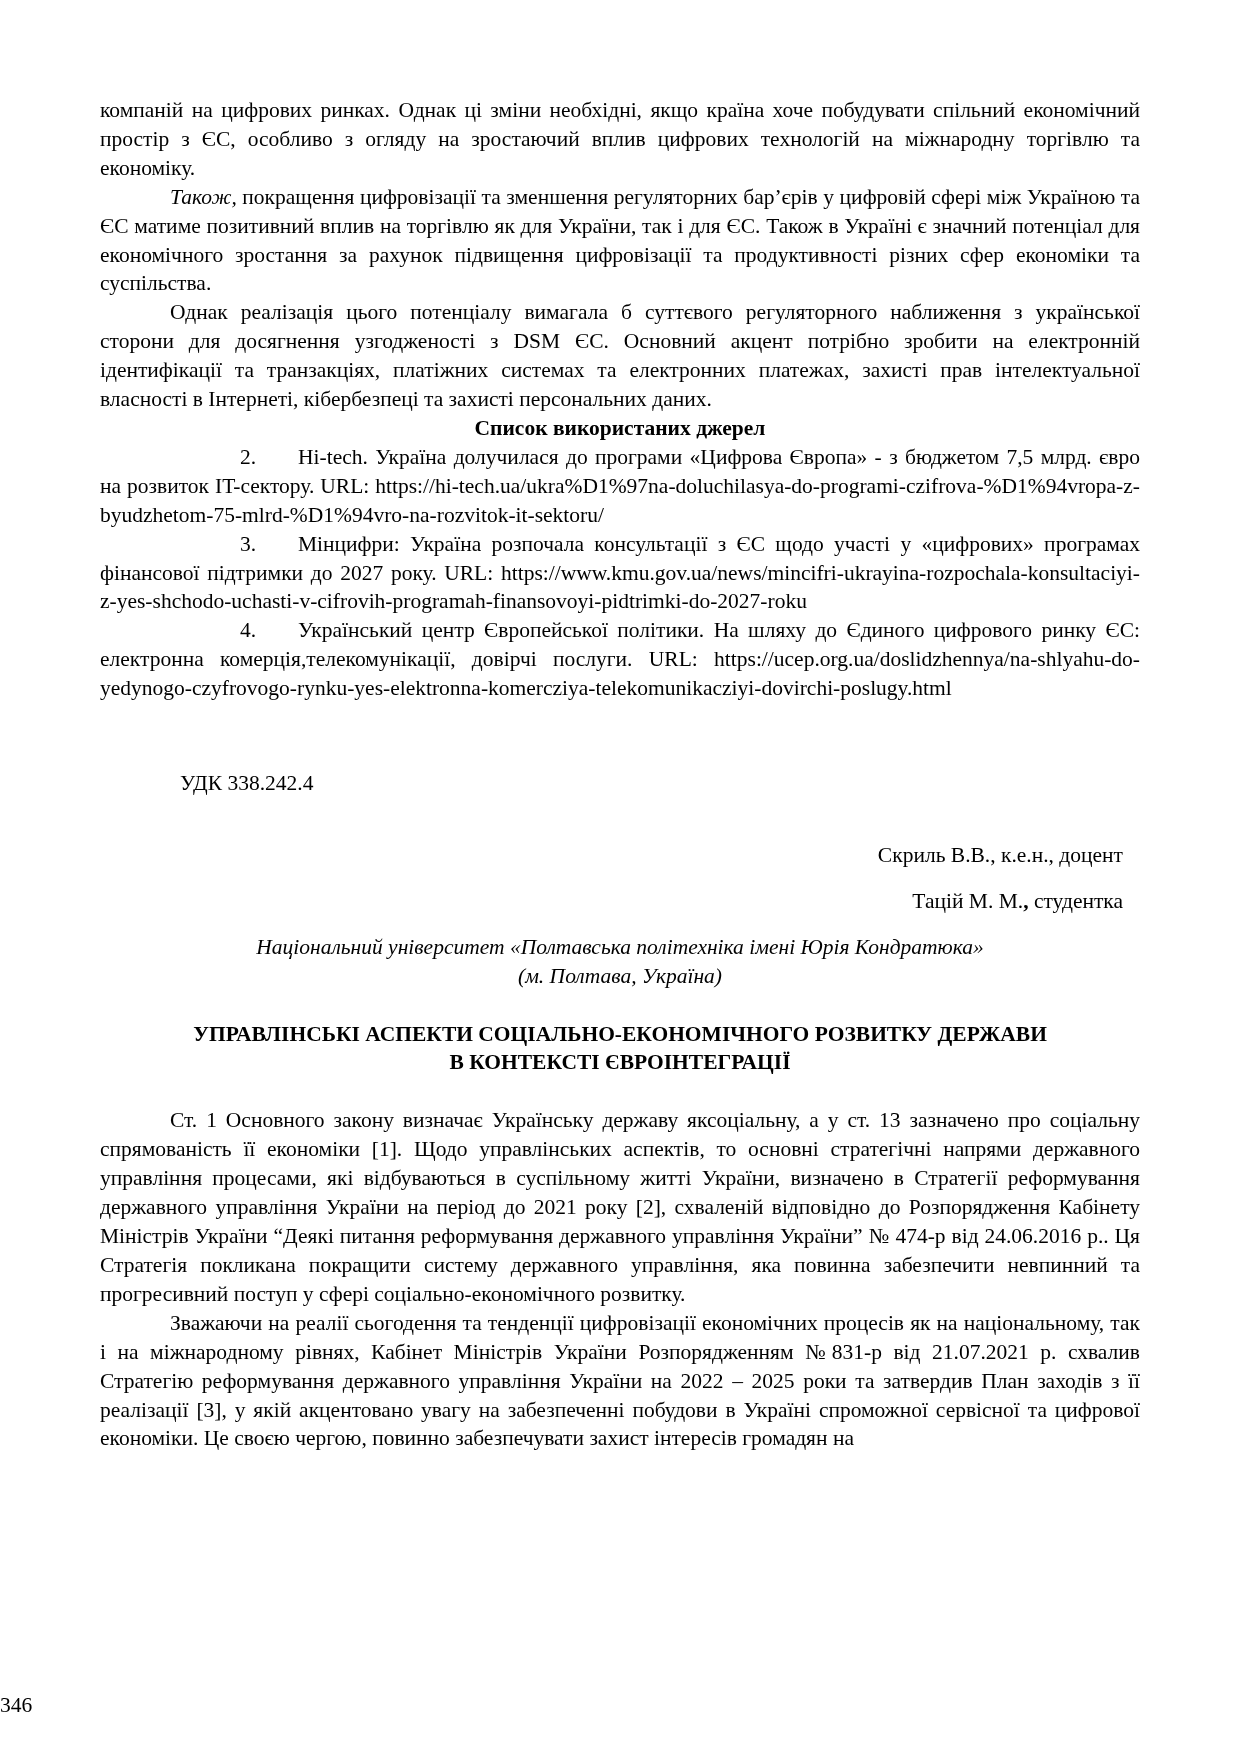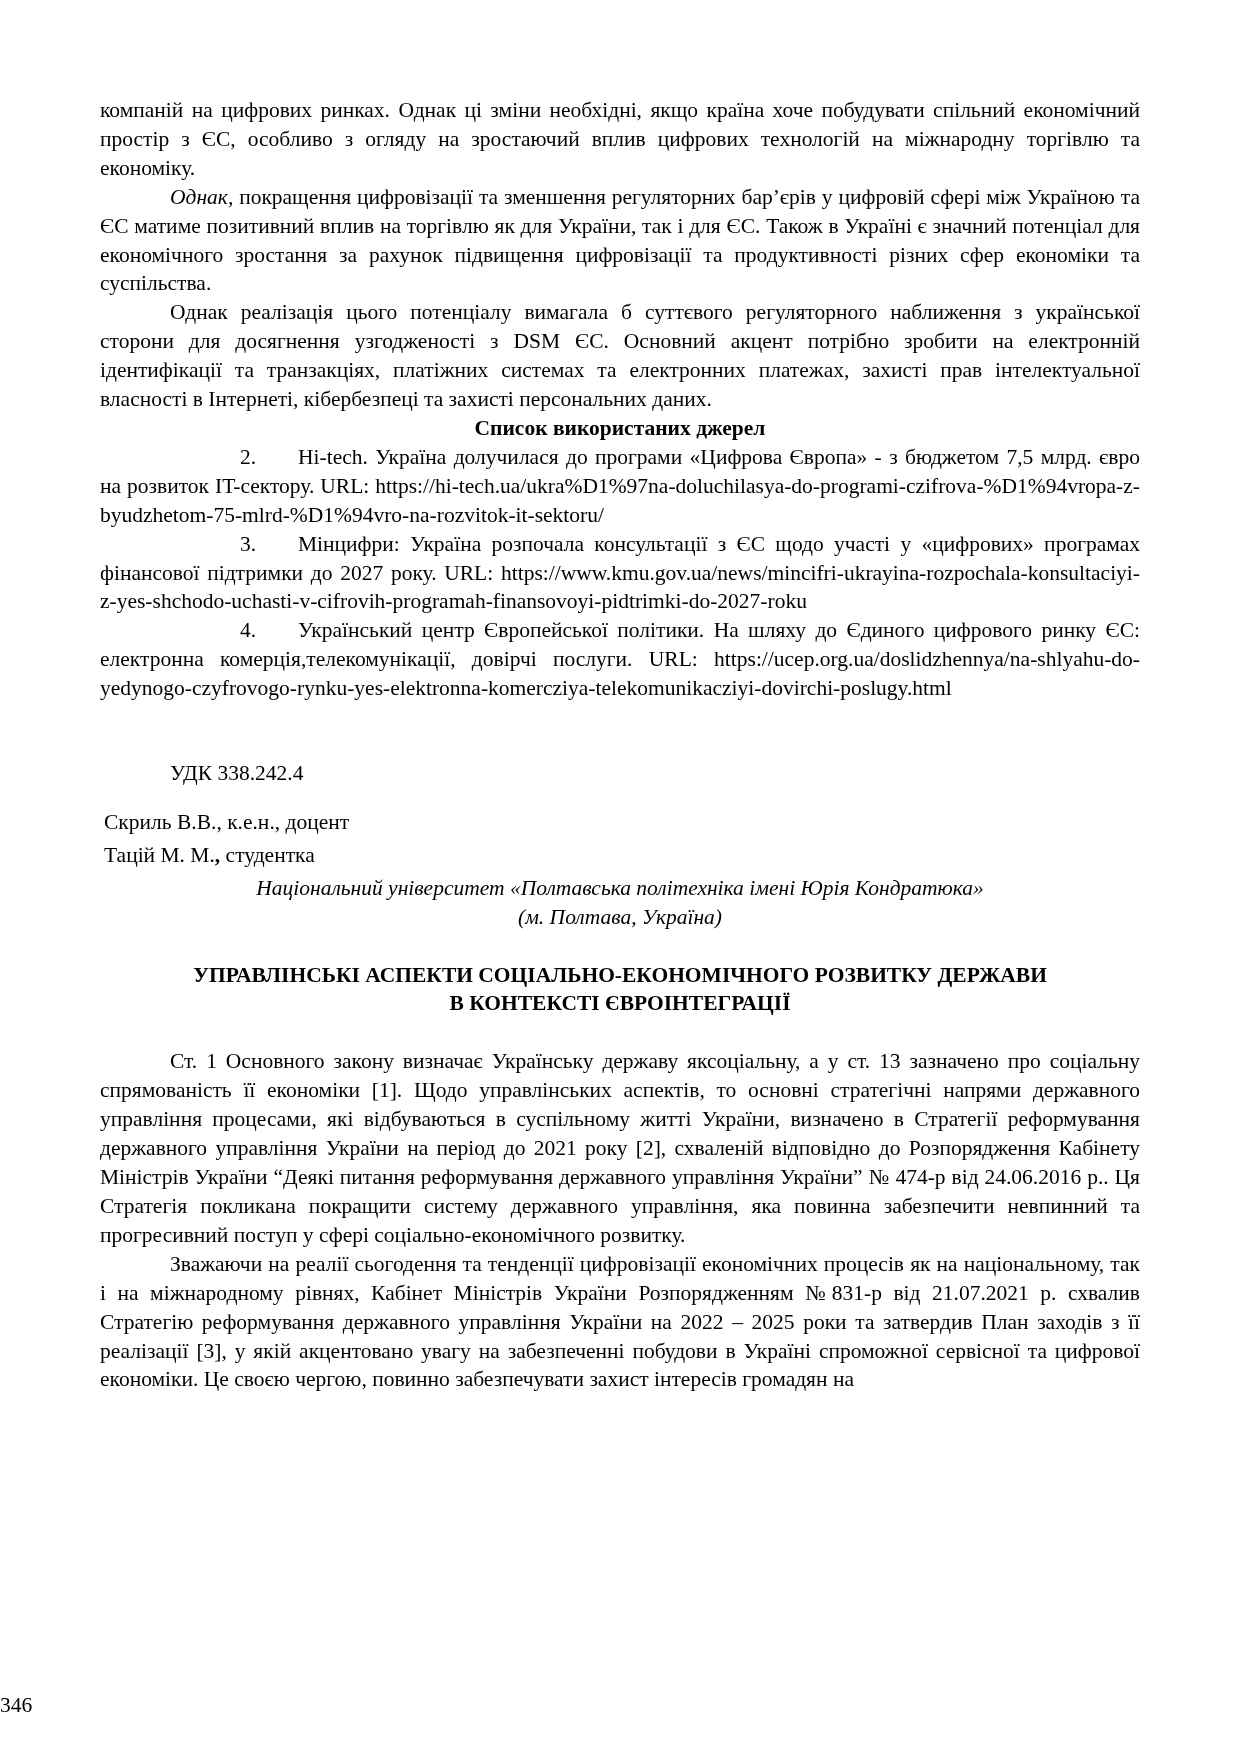--- a/index.html
+++ b/index.html
@@ -61,27 +61,27 @@
   }
 
   .spacer-lg { height: 56px; }
   .spacer-md { height: 30px; }
   .spacer-sm { height: 16px; }
 
   .udc {
     text-indent: 0;
     text-align: left;
     padding-left: 70px;
-    margin: 0;
+    margin: 10px;
   }
 
   .author-line {
-    text-align: left;
+    text-align: right;
     text-indent: 0;
-    margin: 4px;
+    margin: 17px;
   }
 
   .affiliation {
     text-align: center;
     text-indent: 0;
     font-style: italic;
     margin: 0;
   }
 
   .article-title {
@@ -101,21 +101,21 @@
   }
 </style>
 </head>
 <body>
 
 <div class="page">
 
   <div>
     <p class="noindent">компаній на цифрових ринках. Однак ці зміни необхідні, якщо країна хоче побудувати спільний економічний простір з ЄС, особливо з огляду на зростаючий вплив цифрових технологій на міжнародну торгівлю та економіку.</p>
 
-    <p class="indent"><span class="italic">Однак, </span><span>покращення цифровізації та зменшення регуляторних бар’єрів у цифровій сфері між Україною та ЄС матиме позитивний вплив на торгівлю як для України, так і для ЄС. Також в Україні є значний потенціал для економічного зростання за рахунок підвищення цифровізації та продуктивності різних сфер економіки та суспільства.</span></p>
+    <p class="indent"><span class="italic">Також, </span><span>покращення цифровізації та зменшення регуляторних бар’єрів у цифровій сфері між Україною та ЄС матиме позитивний вплив на торгівлю як для України, так і для ЄС. Також в Україні є значний потенціал для економічного зростання за рахунок підвищення цифровізації та продуктивності різних сфер економіки та суспільства.</span></p>
 
     <p class="indent">Однак реалізація цього потенціалу вимагала б суттєвого регуляторного наближення з української сторони для досягнення узгодженості з DSM ЄС. Основний акцент потрібно зробити на електронній ідентифікації та транзакціях, платіжних системах та електронних платежах, захисті прав інтелектуальної власності в Інтернеті, кібербезпеці та захисті персональних даних.</p>
   </div>
 
   <div>
     <p class="section-heading">Список використаних джерел</p>
 
 
     <p class="ref"><span class="num">2.</span><span>Hi-tech. Україна долучилася до програми «Цифрова Європа» - з бюджетом 7,5 млрд. євро на розвиток IT-сектору. URL: https://hi-tech.ua/ukra%D1%97na-doluchilasya-do-programi-czifrova-%D1%94vropa-z-byudzhetom-75-mlrd-%D1%94vro-na-rozvitok-it-sektoru/</span></p>
 

